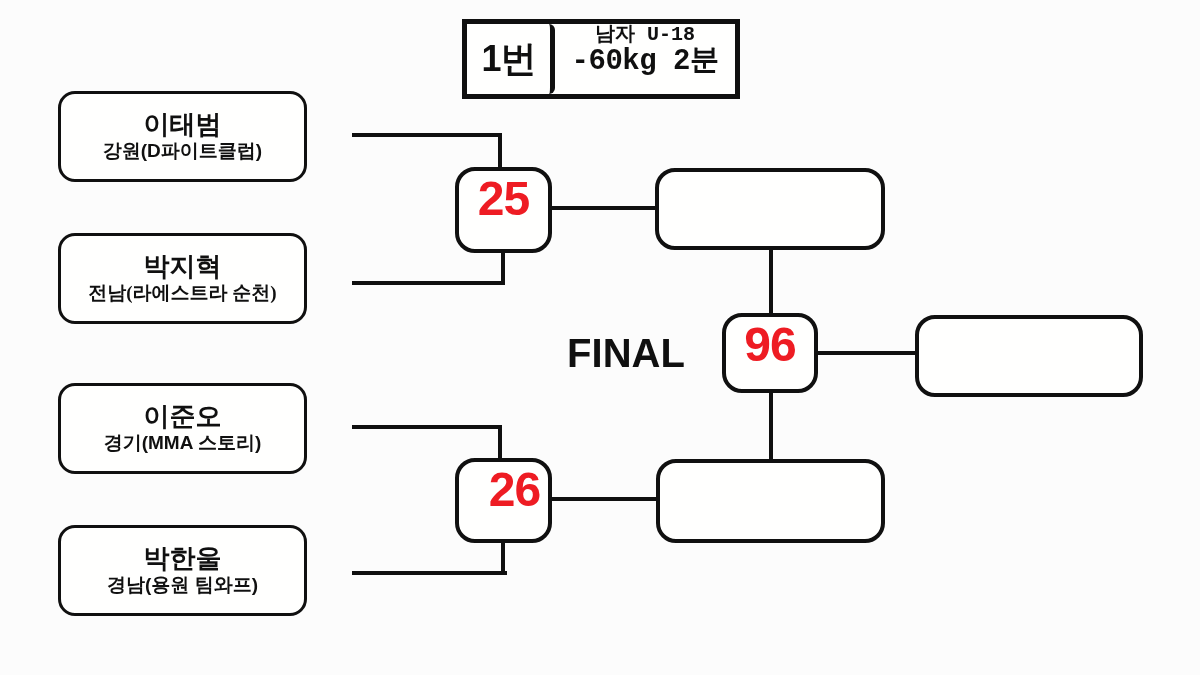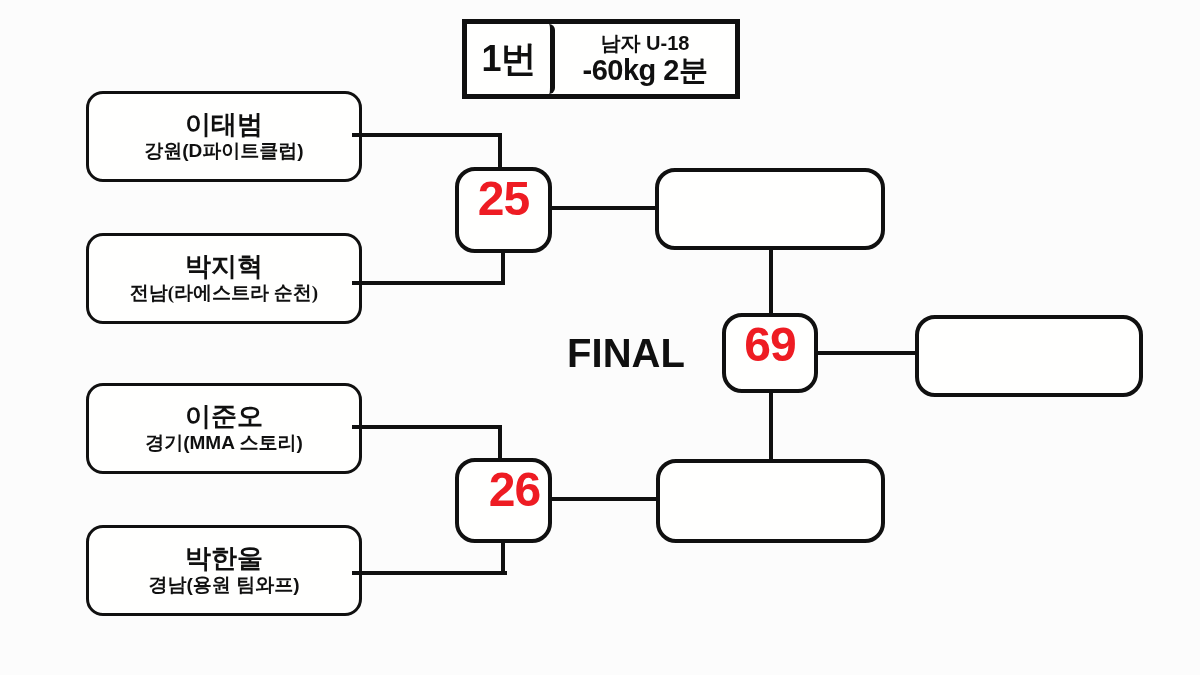--- a/index.html
+++ b/index.html
@@ -35,38 +35,38 @@
     width: 88px;
     border-right: 5px solid var(--line);
     display: flex; align-items: center; justify-content: center;
     font-size: 36px;
     letter-spacing: -1px;
     border-radius: 6px;
   }
   .header-right {
     flex: 1;
     display: flex; flex-direction: column;
-    align-items: center; justify-content: center;
+    align-items: center; justify-content: flex-start;
     line-height: 1.12;
+    font-family: Liberation Mono, monospace;
   }
   .header-cat { font-size: 20px; }
   .header-weight { font-size: 29px; letter-spacing: -0.5px; }
 
   
   .player-box {
     position: absolute;
     left: 58px;
-    width: 276px; height: 91px;
+    width: 249px; height: 91px;
     border: 3px solid var(--line);
     border-radius: 17px;
     background: var(--box-bg);
     display: flex; flex-direction: column;
     align-items: center; justify-content: center;
     text-align: center;
-    margin-left: 28px;
   }
   .player-name { font-size: 26px; line-height: 1.15; }
   .player-team { font-size: 19px; line-height: 1.2; }
   .pb1 { top: 91px; }
   .pb2 { top: 233px; font-family: Liberation Serif, serif; }
   .pb3 { top: 383px; }
   .pb4 { top: 525px; }
 
   
   .match-box {
@@ -166,21 +166,21 @@
   <div class="line l-26-vb"></div>
   <div class="line l-26-s2"></div>
 
   <div class="match-box m25">
     <span class="num">25</span>
   </div>
   <div class="match-box m26">
     <span class="num">26</span>
   </div>
   <div class="match-box m56">
-    <span class="num">69</span>
+    <span class="num">96</span>
   </div>
 
   <div class="final-label">FINAL</div>
 
   <div class="slot-box slot-semi-top"></div>
   <div class="slot-box slot-semi-bottom"></div>
   <div class="slot-box slot-champion"></div>
 
 </div>
 

